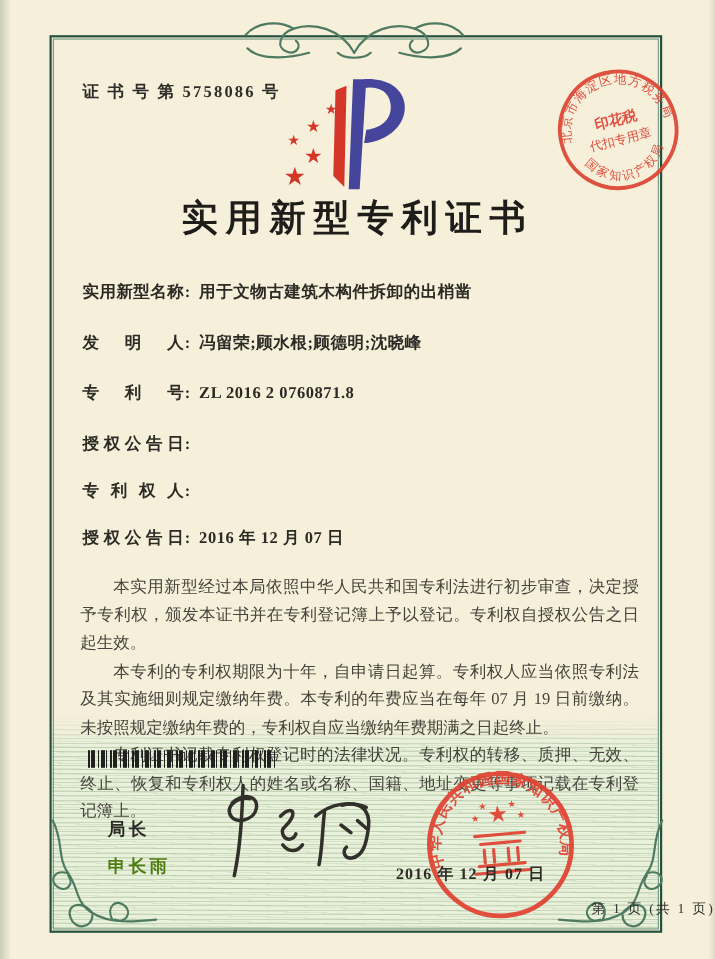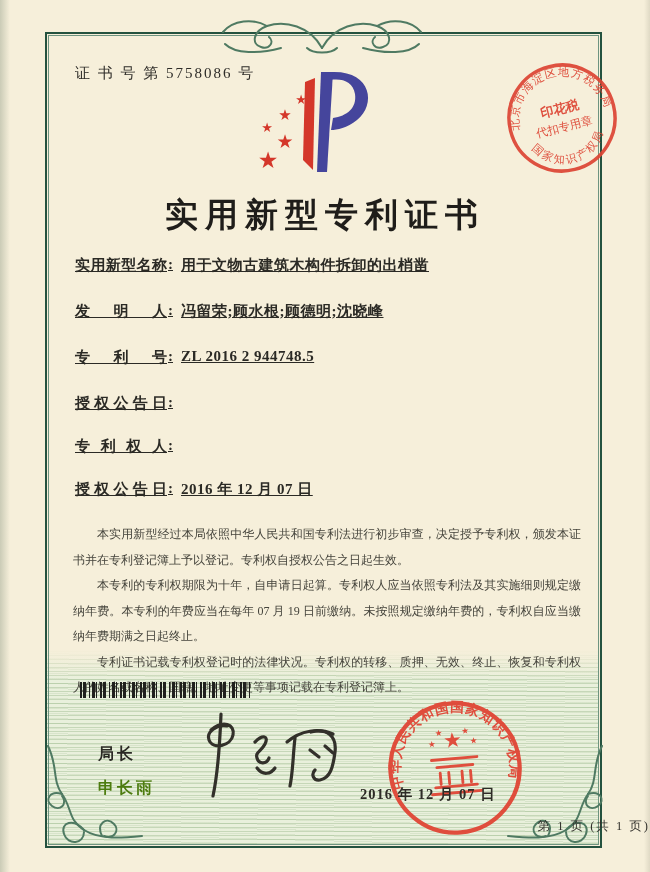--- a/index.html
+++ b/index.html
@@ -31,46 +31,46 @@
   
   .frame{
     position:absolute;left:45px;top:32px;width:553px;height:812px;
     border:2px solid #24523f;z-index:5;pointer-events:none;
   }
   .frame::after{content:"";position:absolute;inset:1px;border:1px solid #6e9480;}
 
   .ornament{position:absolute;z-index:6;color:#4f7a62;}
 
   .cert-number{
-    position:absolute;left:75px;top:64px;z-index:10;
-    font-size:15px;letter-spacing:2px;color:#2e2c28;font-weight:400;
+    position:absolute;left:75px;top:74px;z-index:10;
+    font-size:15px;letter-spacing:2px;color:#2e2c28;font-weight:700;
   }
 
   .logo{position:absolute;left:243px;top:66px;z-index:10;}
 
   .tax-stamp{
     position:absolute;left:497px;top:53px;width:130px;height:130px;z-index:20;
     transform:rotate(-14deg);opacity:.92;
   }
 
   .title{
     position:absolute;left:0;right:0;top:176px;z-index:10;
-    text-align:center;font-size:33px;font-weight:bold;color:#1f1d1a;letter-spacing:7px;margin-top:17px;
+    text-align:center;font-size:33px;font-weight:bold;color:#1f1d1a;letter-spacing:7px;
   }
 
   .fields{position:absolute;left:75px;top:256px;width:470px;z-index:10;}
-  .field-row{display:flex;align-items:flex-start;margin-bottom:27px;font-size:15px;color:#2b2a25;font-weight:600;text-decoration:underline;}
+  .field-row{display:flex;align-items:flex-end;margin-bottom:27px;font-size:15px;color:#2b2a25;font-weight:600;}
   .field-row:nth-child(4),.field-row:nth-child(5),.field-row:nth-child(6){margin-bottom:24px;}
   .field-label{display:inline-block;width:92px;text-align:justify;text-align-last:justify;}
   .field-colon{margin:0 8px 0 1px;}
   .field-value{letter-spacing:.5px;}
 
   .paragraphs{
     position:absolute;left:73px;top:522px;width:508px;z-index:10;
-    font-size:12px;line-height:25.5px;color:#45443c;text-align:justify;
+    font-size:15px;line-height:25.5px;color:#45443c;text-align:justify;
   }
   .paragraphs p{margin:0;text-indent:2em;}
 
   .barcode{
     position:absolute;left:80px;top:682px;width:170px;height:16px;z-index:10;
     background:repeating-linear-gradient(90deg,
       #20201e 0 2px,transparent 2px 3px,
       #20201e 3px 6px,transparent 6px 9px,
       #20201e 9px 10px,transparent 10px 12px,
       #20201e 12px 15px,transparent 15px 16px,
@@ -175,21 +175,21 @@
       <span class="field-value">用于文物古建筑木构件拆卸的出梢凿</span>
     </div>
     <div class="field-row">
       <span class="field-label">发明人</span>
         <span class="field-colon">:</span>
       <span class="field-value">冯留荣;顾水根;顾德明;沈晓峰</span>
     </div>
     <div class="field-row">
       <span class="field-label">专利号</span>
         <span class="field-colon">:</span>
-      <span class="field-value">ZL 2016 2 944748.5</span>
+      <span class="field-value">ZL 2016 2 0760871.8</span>
     </div>
     <div class="field-row">
       <span class="field-label">授权公告日</span>
         <span class="field-colon">:</span>
     </div>
     <div class="field-row">
       <span class="field-label">专利权人</span>
         <span class="field-colon">:</span>
     </div>
     <div class="field-row">

